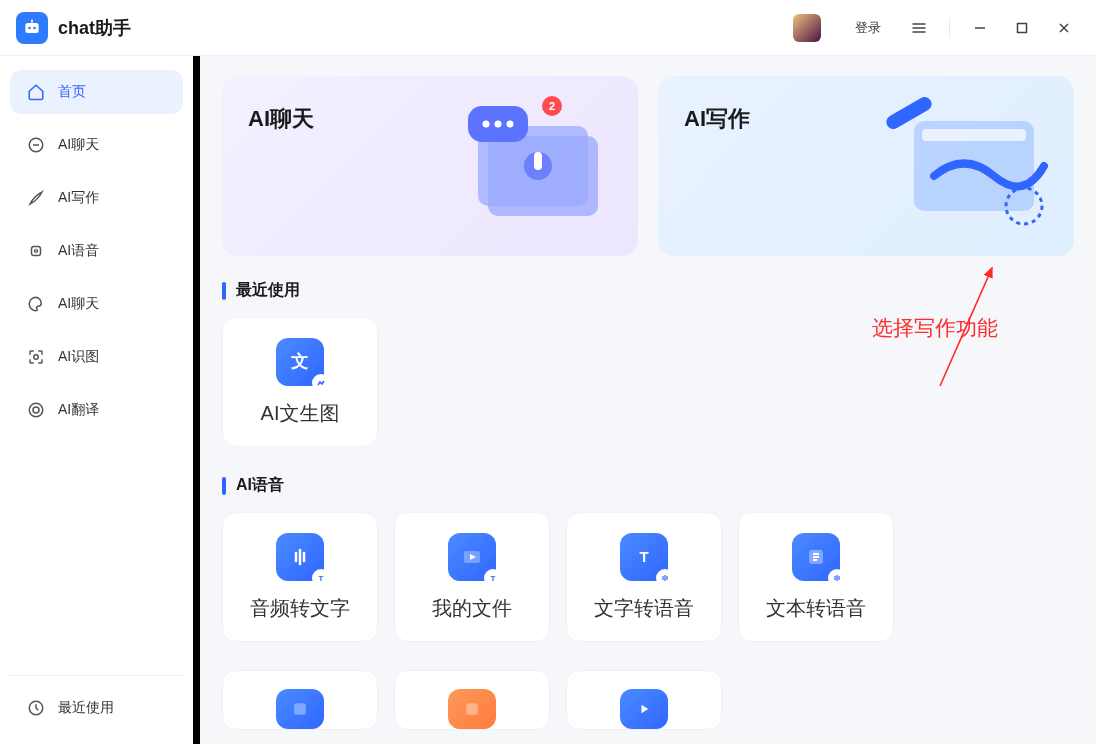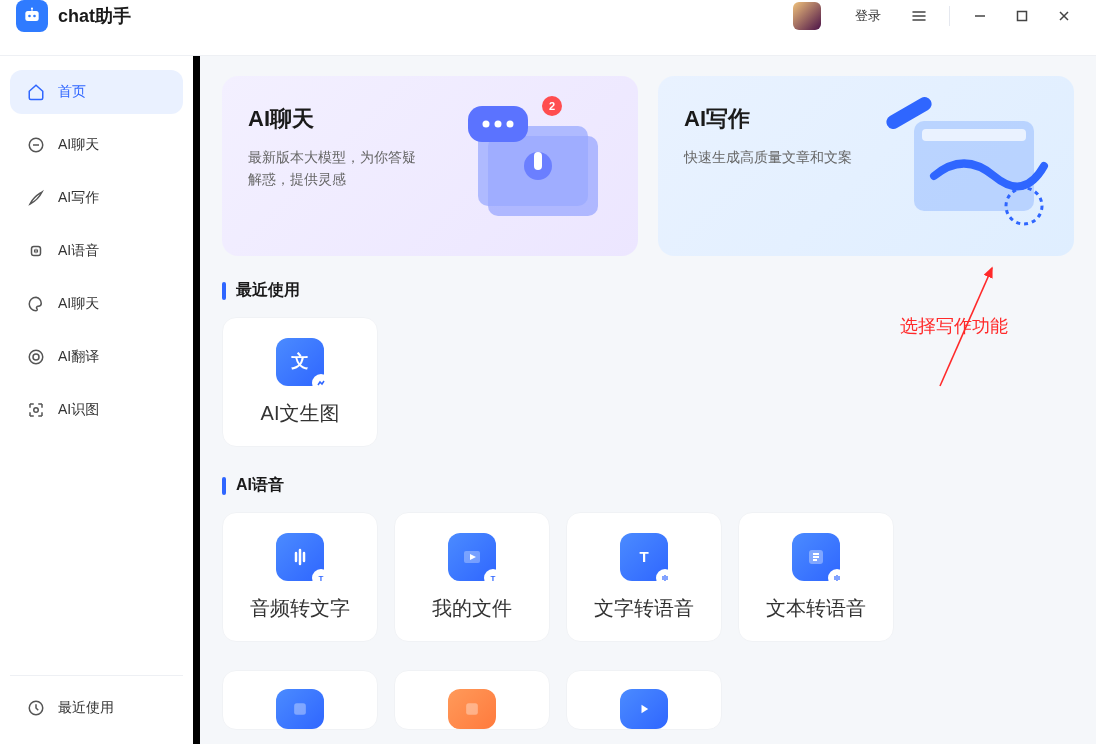--- a/index.html
+++ b/index.html
@@ -1,20 +1,20 @@
 <!DOCTYPE html>
 <html><head>
 <meta charset="utf-8">
 <style>
 * { margin: 0; padding: 0; box-sizing: border-box; font-family: -apple-system, BlinkMacSystemFont, "Segoe UI", "PingFang SC", "Microsoft YaHei", sans-serif; }
 body { background: #f5f7fa; width: 1096px; height: 744px; overflow: hidden; }
 
 .titlebar {
   display: flex; align-items: flex-start; justify-content: space-between;
-  background: #fff; height: 56px; padding: 0 16px;
+  background: #fff; height: 56px; padding: 12px 16px;
   border-bottom: 1px solid #eef0f4;
 }
 .titlebar-left { display: flex; align-items: center; gap: 10px; }
 .app-logo { width: 32px; height: 32px; border-radius: 8px; background: #2f7bff; display: flex; align-items: center; justify-content: center; }
 .app-title { font-size: 18px; font-weight: 600; color: #1a1a1a; }
 .titlebar-right { display: flex; align-items: center; gap: 10px; }
 .avatar { width: 28px; height: 28px; border-radius: 6px; background: linear-gradient(135deg,#f0c27b,#4b1248); }
 .login-text { font-size: 13px; color: #333; margin-right: 12px; margin-left: 24px; }
 .win-btn { width: 32px; height: 32px; display: flex; align-items: center; justify-content: center; cursor: pointer; border-radius: 6px; color:#444; }
 
@@ -58,22 +58,22 @@
   width: 156px; height: 130px; background: #fff; border-radius: 14px;
   display: flex; flex-direction: column; align-items: center; justify-content: center;
   gap: 14px; cursor: pointer; border: 1px solid #f0f2f5;
 }
 .feature-icon { width: 48px; height: 48px; border-radius: 12px; background: linear-gradient(135deg,#4b8bff,#2f66ff); display:flex; align-items:center; justify-content:center; position: relative; }
 .feature-icon.orange { background: linear-gradient(135deg,#ff9a5a,#ff7a3d); }
 .feature-icon .corner { position:absolute; right:-6px; bottom:-6px; width:18px; height:18px; border-radius:50%; background:#fff; display:flex; align-items:center; justify-content:center; }
 .feature-label { font-size: 20px; color: #333; }
 
 .annotation {
-  position: absolute; color: #ff2a2a; font-size: 18px; font-weight: 500;
-  left: 700px; top: 258px; pointer-events: none;
+  position: absolute; color: #ff2a2a; font-size: 21px; font-weight: 500;
+  left: 672px; top: 258px; pointer-events: none;
 }
 .arrow-svg { position: absolute; left: 700px; top: 200px; pointer-events: none; }
 
 
 .main::-webkit-scrollbar { width: 8px; }
 .main::-webkit-scrollbar-thumb { background: #d8dde6; border-radius: 4px; }
 </style>
 </head>
 <body>
 
@@ -157,69 +157,67 @@
       <span class="nav-icon">
           <svg width="18" height="18" viewBox="0 0 24 24">
             <path d="M12 3a9 9 0 100 18c2 0 2-2 1-3s0-3 2-3 4-1 4-4a9 9 0 00-7-8z" fill="none" stroke="#555" stroke-width="2"></path>
           </svg>
         </span>
       <span>AI聊天</span>
     </div>
     <div class="nav-item">
       <span class="nav-icon">
           <svg width="18" height="18" viewBox="0 0 24 24">
+            <path d="M4 4h5M4 4v5M20 4h-5M20 4v5M4 20h5M4 20v-5M20 20h-5M20 20v-5" stroke="#555" stroke-width="2" fill="none"></path>
+            <circle cx="12" cy="12" r="3" fill="none" stroke="#555" stroke-width="2"></circle>
+          </svg>
+        </span>
+      <span>AI识图</span>
+    </div>
+    <div class="nav-item">
+      <span class="nav-icon">
+          <svg width="18" height="18" viewBox="0 0 24 24">
             <circle cx="12" cy="12" r="9" fill="none" stroke="#555" stroke-width="2"></circle>
             <circle cx="12" cy="12" r="4" fill="none" stroke="#555" stroke-width="2"></circle>
           </svg>
         </span>
       <span>AI翻译</span>
-    </div>
-    <div class="nav-item">
-      <span class="nav-icon">
-          <svg width="18" height="18" viewBox="0 0 24 24">
-            <path d="M4 4h5M4 4v5M20 4h-5M20 4v5M4 20h5M4 20v-5M20 20h-5M20 20v-5" stroke="#555" stroke-width="2" fill="none"></path>
-            <circle cx="12" cy="12" r="3" fill="none" stroke="#555" stroke-width="2"></circle>
-          </svg>
-        </span>
-      <span>AI识图</span>
     </div>
     <div class="nav-spacer"></div>
     <div class="nav-bottom">
       <div class="nav-item">
         <span class="nav-icon">
             <svg width="18" height="18" viewBox="0 0 24 24">
               <circle cx="12" cy="12" r="9" fill="none" stroke="#555" stroke-width="2"></circle>
               <path d="M12 7v5l3 3" stroke="#555" stroke-width="2" fill="none"></path>
             </svg>
           </span>
         <span>最近使用</span>
       </div>
     </div>
   </div>
 
   <div class="main">
     <div class="hero-row">
       <div class="hero-card hero-chat">
         <div class="hero-title">AI聊天</div>
-        <div class="hero-desc">最新版本大模型，为你答疑解惑，提供灵感</div>
         <svg class="hero-illus" viewBox="0 0 180 140">
           <rect x="50" y="40" width="110" height="80" rx="10" fill="#7b8fff" opacity="0.55"></rect>
           <rect x="40" y="30" width="110" height="80" rx="10" fill="#9aa9ff" opacity="0.75"></rect>
           <circle cx="100" cy="70" r="14" fill="#6b7fff"></circle>
           <rect x="96" y="56" width="8" height="18" rx="4" fill="#fff"></rect>
           <rect x="30" y="10" width="60" height="36" rx="14" fill="#5b73ff"></rect>
           <circle cx="48" cy="28" r="3.5" fill="#fff"></circle>
             <circle cx="60" cy="28" r="3.5" fill="#fff"></circle>
             <circle cx="72" cy="28" r="3.5" fill="#fff"></circle>
         </svg>
         <div class="hero-badge">2</div>
       </div>
       <div class="hero-card hero-write">
         <div class="hero-title">AI写作</div>
-        <div class="hero-desc">快速生成高质量文章和文案</div>
         <svg class="hero-illus" viewBox="0 0 180 140">
           <rect x="40" y="25" width="120" height="90" rx="10" fill="#a8c8ff" opacity="0.7"></rect>
           <rect x="48" y="33" width="104" height="12" rx="4" fill="#fff" opacity="0.7"></rect>
           <path d="M60 80 Q90 55 120 80 T170 70" stroke="#2f66ff" stroke-width="8" fill="none" stroke-linecap="round"></path>
           <rect x="10" y="10" width="50" height="14" rx="7" fill="#2f66ff" transform="rotate(-30 35 17)"></rect>
           <circle cx="150" cy="110" r="18" fill="none" stroke="#2f66ff" stroke-width="3" stroke-dasharray="4 4"></circle>
         </svg>
       </div>
     </div>
 

